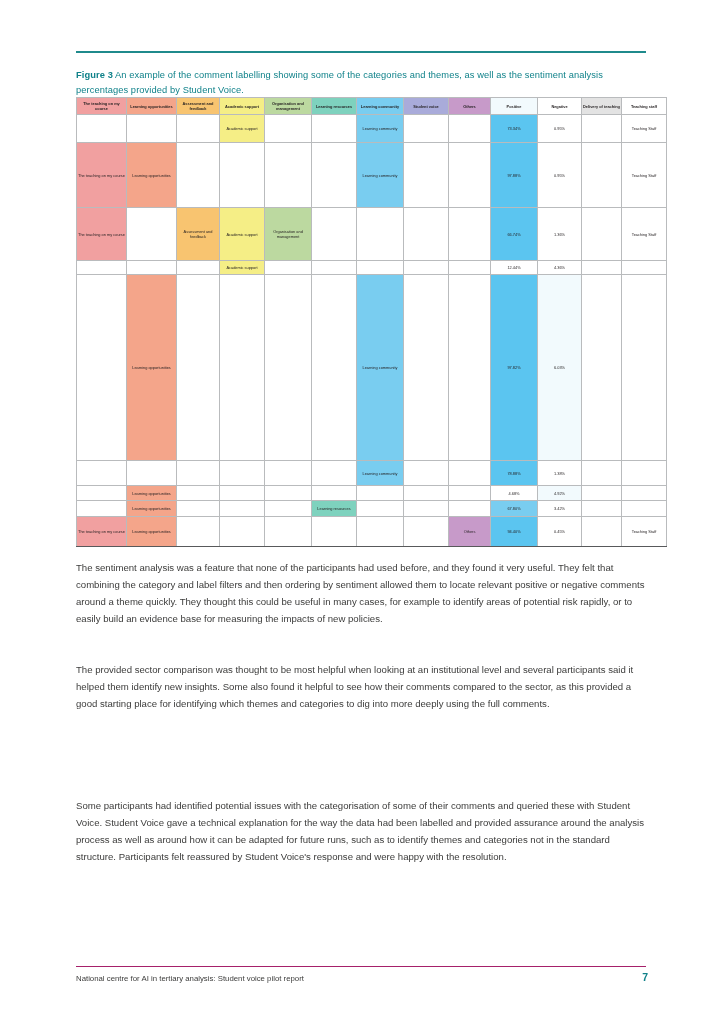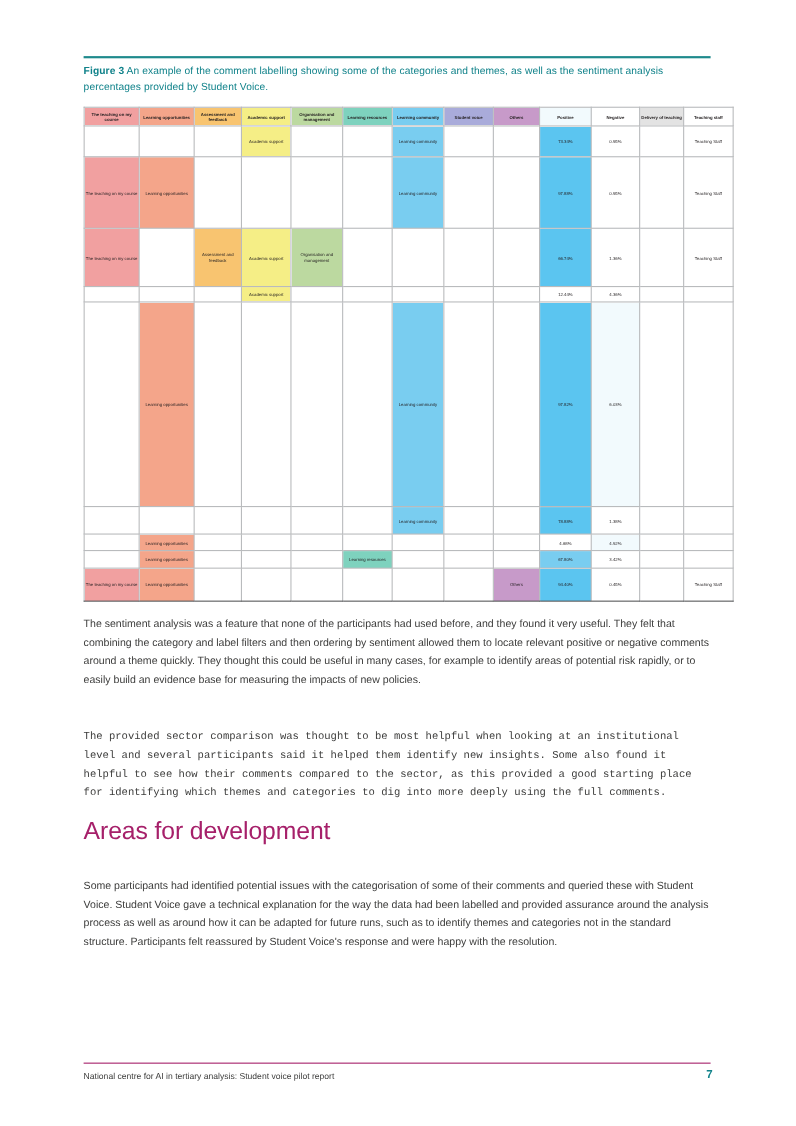--- a/index.html
+++ b/index.html
@@ -21,21 +21,21 @@
 
   
   .caption-rule {
     position: absolute;
     left: 76px; top: 51px;
     width: 570px; height: 1.6px;
     background: #1f8a8c;
   }
   .caption {
     position: absolute;
-    left: 76px; top: 57px;
+    left: 76px; top: 68px;
     width: 574px;
     font-size: 9.3px;
     line-height: 15.2px;
     color: #10828a;
     letter-spacing: 0.01em;
   }
   .caption b { font-weight: bold; color: #10828a; }
 
   
   .figure {
@@ -70,21 +70,21 @@
   
   .para {
     position: absolute;
     left: 76px;
     width: 573px;
     font-size: 9.6px;
     line-height: 17.1px;
     color: #3c3c3b;
   }
   #para1 { top: 549px; }
-  #para2 { top: 651px; font-family: Liberation Mono, monospace; }
+  #para2 { top: 651px; }
   #para3 { top: 787px; }
 
   .h2 {
     position: absolute;
     left: 76px; top: 742px;
     font-size: 22.5px;
     line-height: 28px;
     color: #a6206a;
     font-weight: normal;
     letter-spacing: -0.1px;
@@ -402,21 +402,20 @@
               <span class="cellpad">Teaching Staff</span>
             </td>
           </tr>
         </tbody>
     </table>
   </div>
 
   <p class="para" id="para1">The sentiment analysis was a feature that none of the participants had used before, and they found it very useful. They felt that combining the category and label filters and then ordering by sentiment allowed them to locate relevant positive or negative comments around a theme quickly. They thought this could be useful in many cases, for example to identify areas of potential risk rapidly, or to easily build an evidence base for measuring the impacts of new policies.</p>
   <p class="para" id="para2">The provided sector comparison was thought to be most helpful when looking at an institutional level and several participants said it helped them identify new insights. Some also found it helpful to see how their comments compared to the sector, as this provided a good starting place for identifying which themes and categories to dig into more deeply using the full comments.</p>
 
-  <h2 class="h2">Areas for development</h2>
 
   <p class="para" id="para3">Some participants had identified potential issues with the categorisation of some of their comments and queried these with Student Voice. Student Voice gave a technical explanation for the way the data had been labelled and provided assurance around the analysis process as well as around how it can be adapted for future runs, such as to identify themes and categories not in the standard structure. Participants felt reassured by Student Voice's response and were happy with the resolution.</p>
 
   <div class="footer-rule"></div>
   <div class="footer-text">National centre for AI in tertiary analysis: Student voice pilot report</div>
   <div class="footer-page">7</div>
 
 </div>
 
 </body></html>

